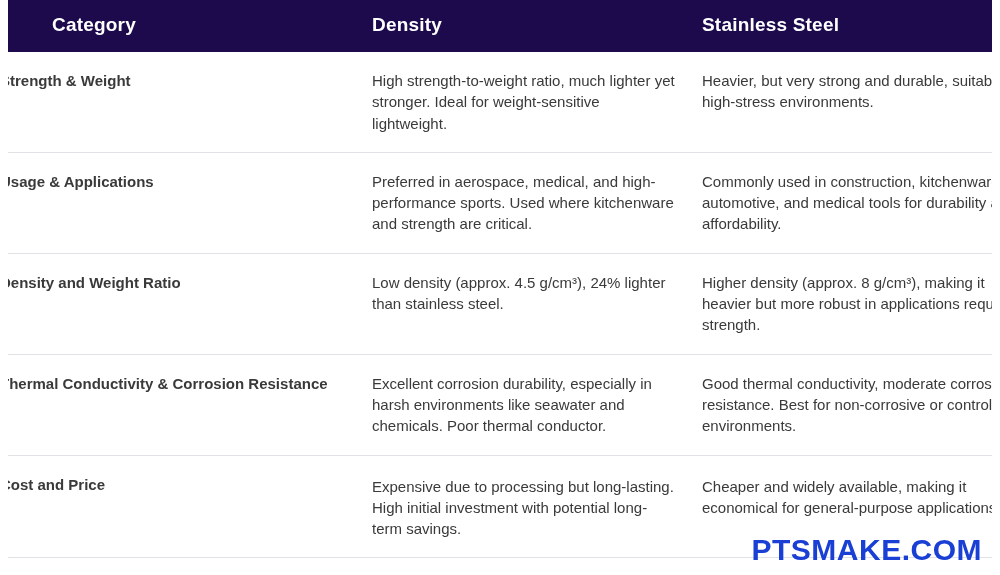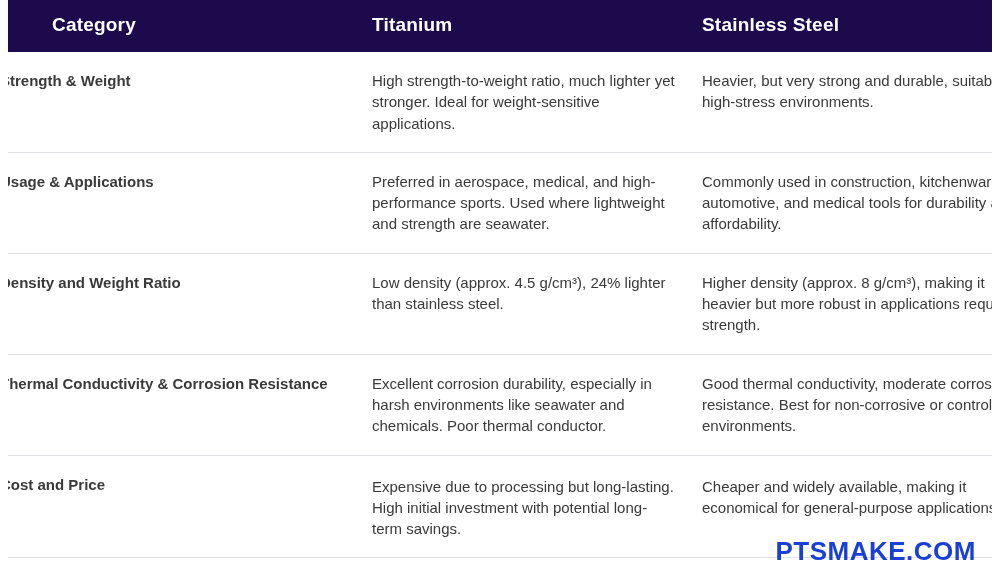--- a/index.html
+++ b/index.html
@@ -98,23 +98,23 @@
     width: 8px;
     height: 575px;
     background: #ffffff;
     z-index: 5;
   }
   .inset-left { left: 0; }
   .inset-right { right: 0; }
 
   .watermark {
     position: absolute;
-    right: 24px;
+    right: 18px;
     bottom: 8px;
-    font-size: 26px;
+    font-size: 30px;
     font-weight: bold;
     color: #1a3fd4;
     letter-spacing: 0.5px;
     z-index: 10;
     font-family: "Liberation Sans", sans-serif;
   }
 
   
   tr.last td.ti, tr.last td.ss {
     padding-top: 20px;
@@ -123,33 +123,33 @@
 </head>
 <body>
 
 <div class="page">
 
   <div class="table-wrap">
     <table class="comparison">
       <thead>
         <tr>
           <th class="col-cat">Category</th>
-          <th class="col-ti">Titanium</th>
+          <th class="col-ti">Density</th>
           <th class="col-ss">Stainless Steel</th>
         </tr>
       </thead>
       <tbody>
         <tr>
           <td class="cat">Strength &amp; Weight</td>
-          <td class="ti">High strength-to-weight ratio, much lighter yet stronger. Ideal for weight-sensitive applications.</td>
+          <td class="ti">High strength-to-weight ratio, much lighter yet stronger. Ideal for weight-sensitive lightweight.</td>
           <td class="ss">Heavier, but very strong and durable, suitable for high-stress environments.</td>
         </tr>
         <tr>
           <td class="cat">Usage &amp; Applications</td>
-          <td class="ti">Preferred in aerospace, medical, and high-performance sports. Used where lightweight and strength are seawater.</td>
+          <td class="ti">Preferred in aerospace, medical, and high-performance sports. Used where kitchenware and strength are critical.</td>
           <td class="ss">Commonly used in construction, kitchenware, automotive, and medical tools for durability and affordability.</td>
         </tr>
         <tr>
           <td class="cat">Density and Weight Ratio</td>
           <td class="ti">Low density (approx. 4.5 g/cm³), 24% lighter than stainless steel.</td>
           <td class="ss">Higher density (approx. 8 g/cm³), making it heavier but more robust in applications requiring strength.</td>
         </tr>
         <tr>
           <td class="cat">Thermal Conductivity &amp; Corrosion Resistance</td>
           <td class="ti">Excellent corrosion durability, especially in harsh environments like seawater and chemicals. Poor thermal conductor.</td>

